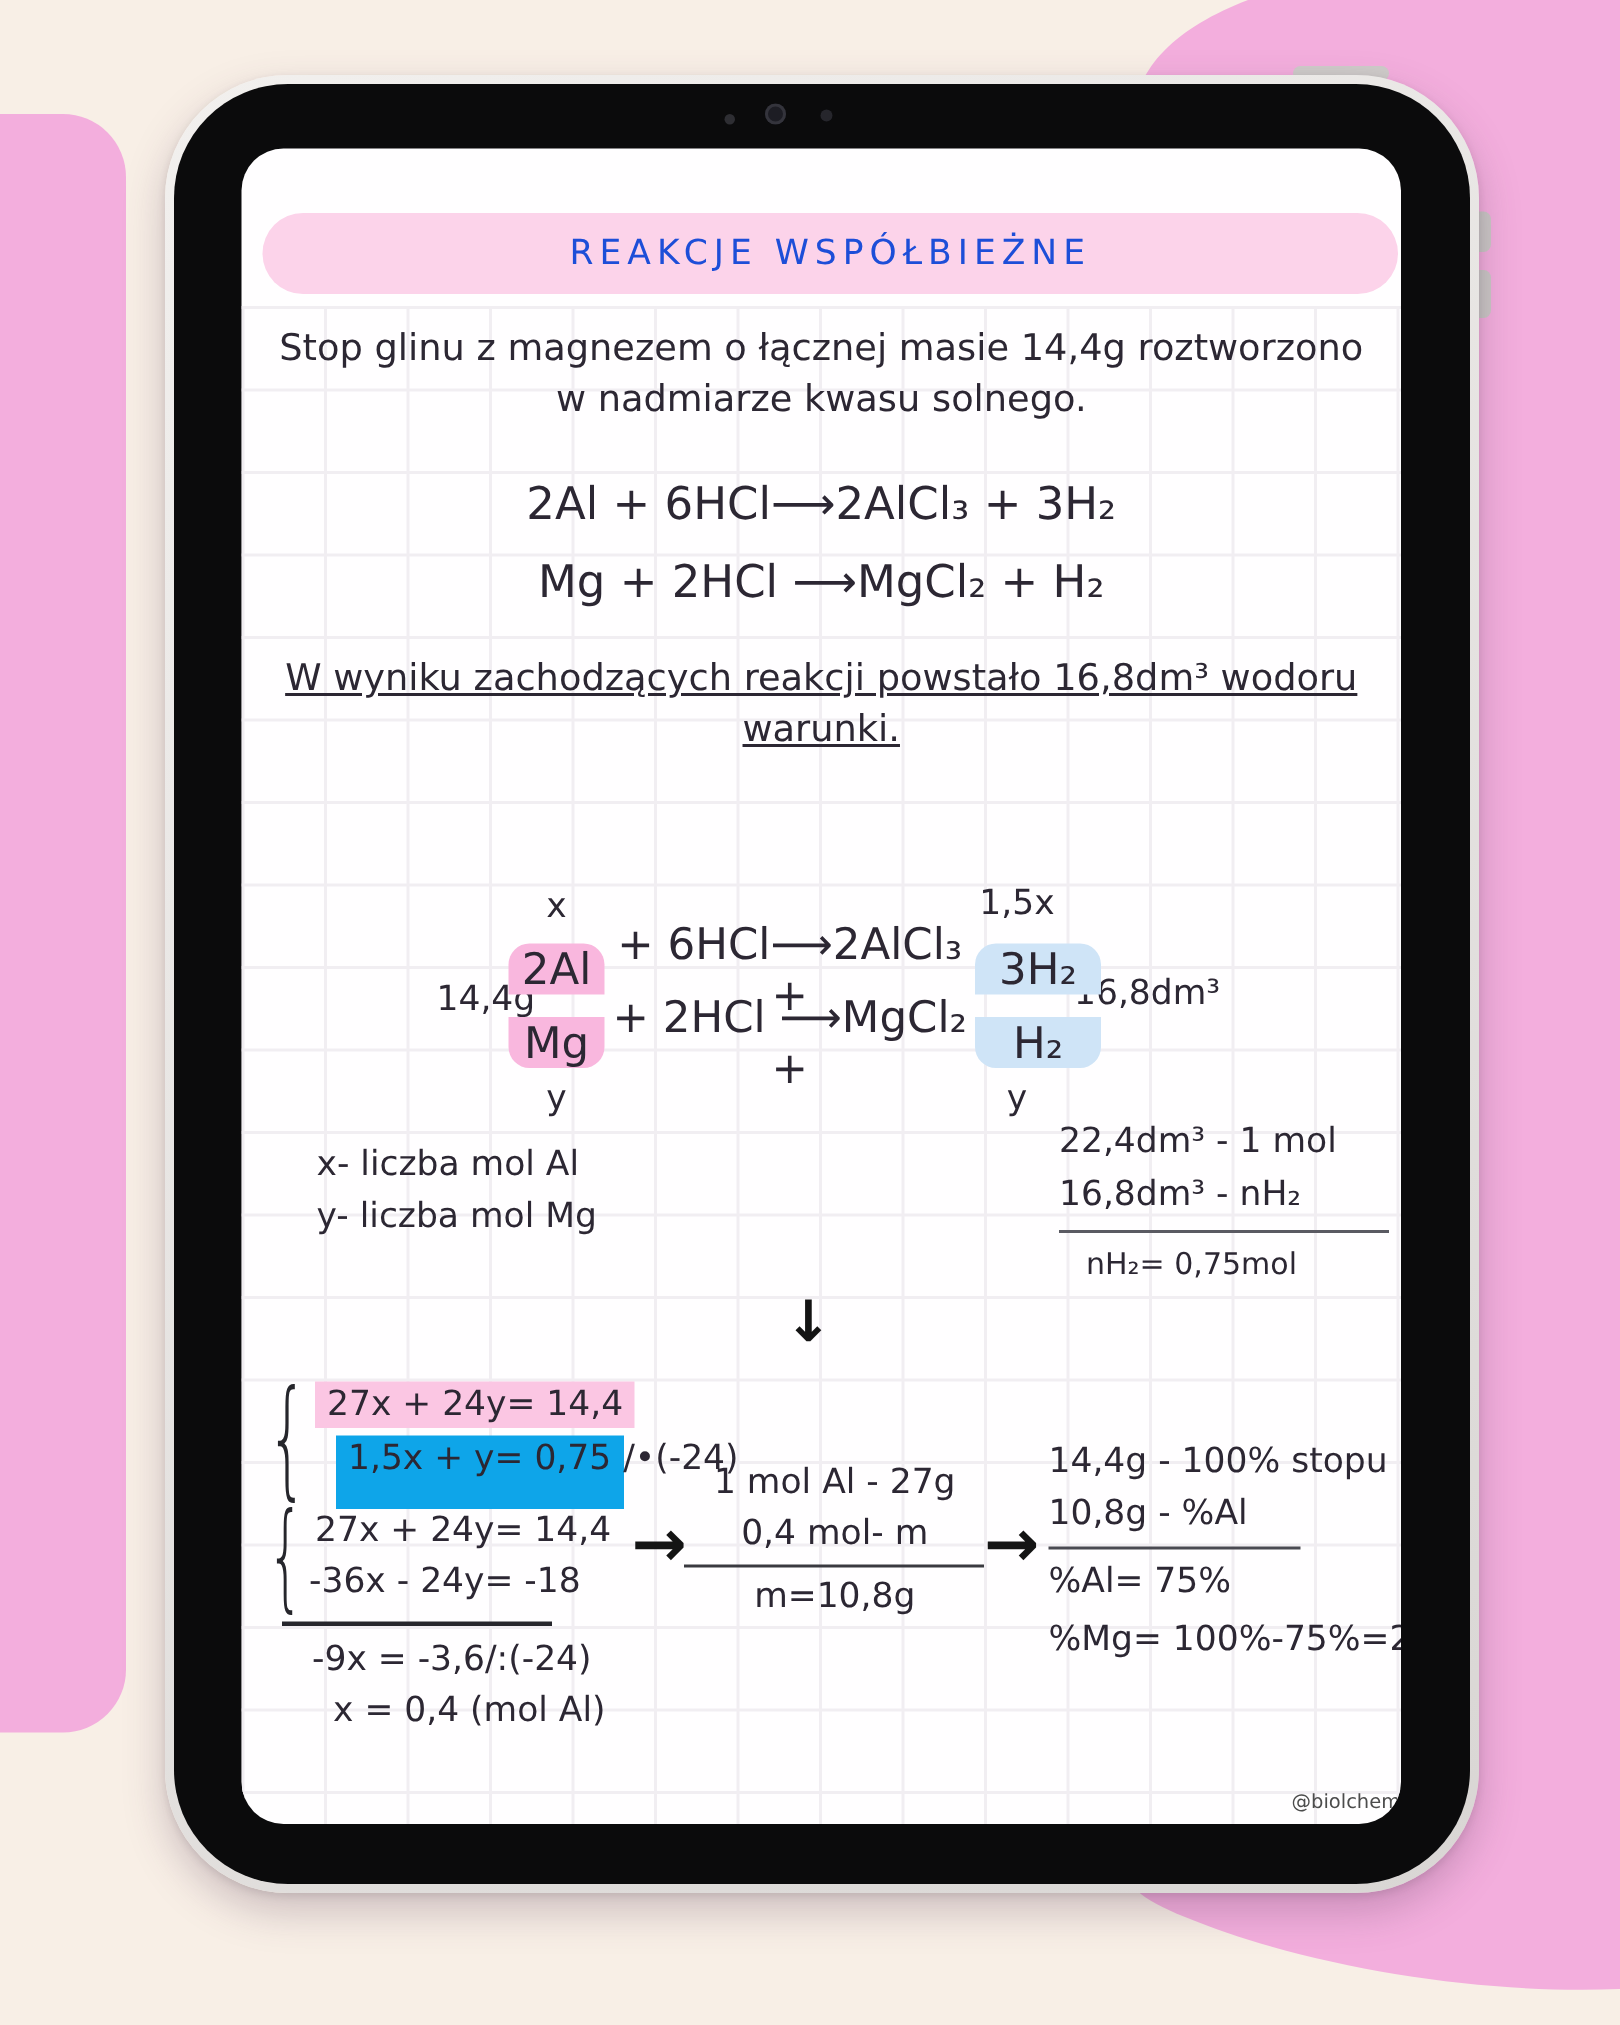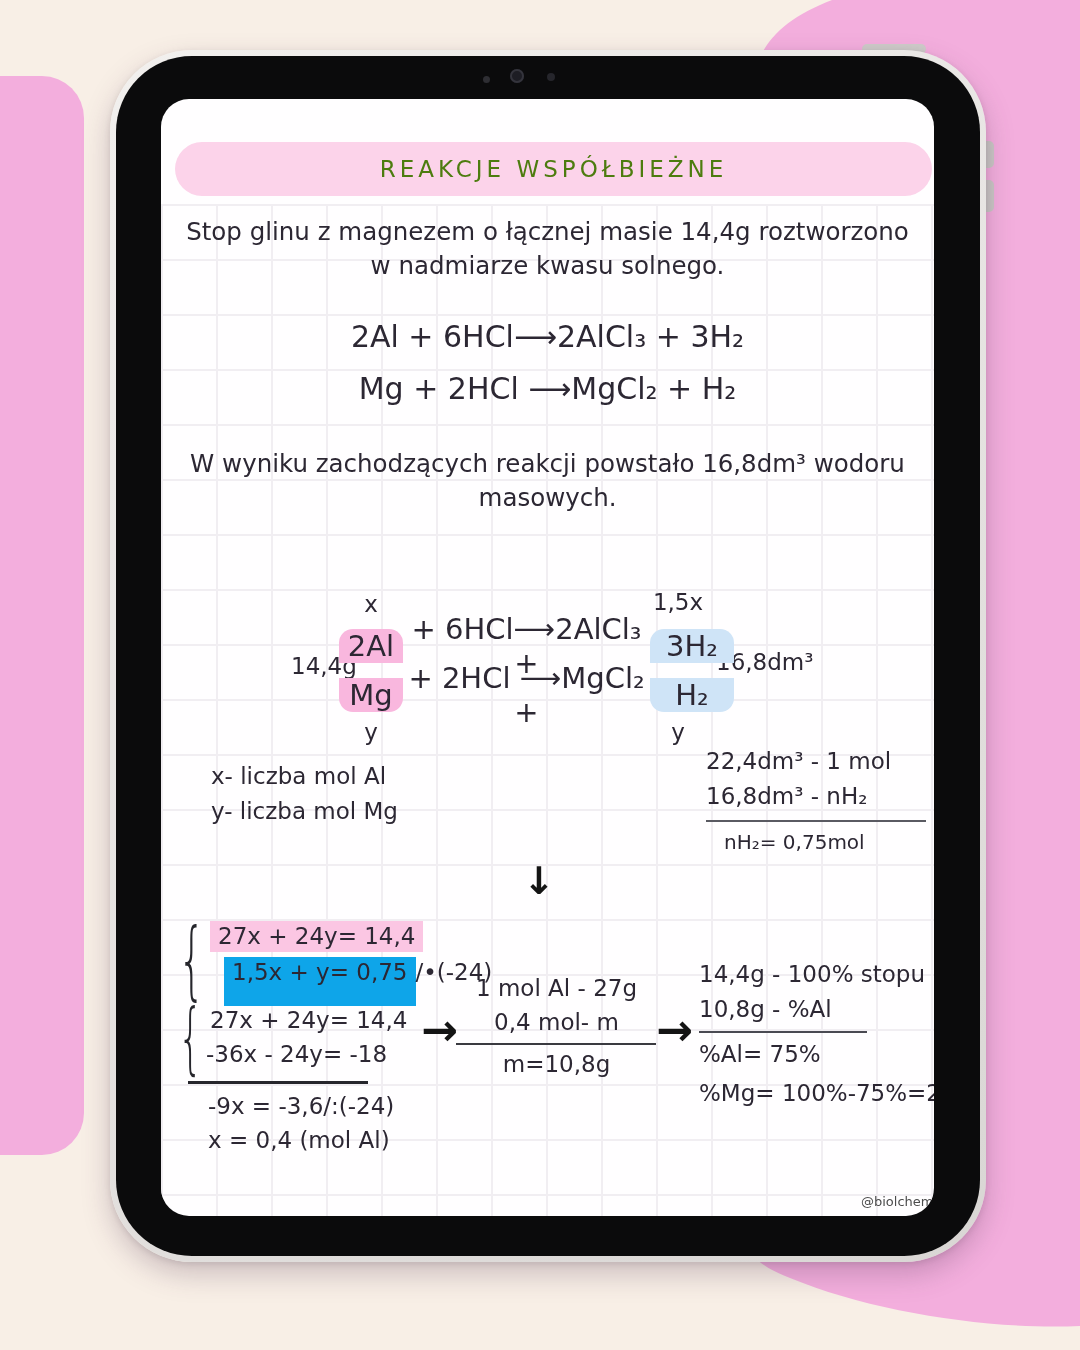--- a/index.html
+++ b/index.html
@@ -45,26 +45,26 @@
     position:absolute; left:0; right:0; top:105px; bottom:0;
     background-image:
       linear-gradient(#f1eef2 2px, transparent 2px),
       linear-gradient(90deg, #f1eef2 2px, transparent 2px);
     background-size:55px 55px;
   }
   .banner {
     position:absolute; left:14px; top:43px; width:757px; height:54px;
     background:#fcd3ea; border-radius:27px;
     display:flex; align-items:center; justify-content:center;
-    font-size:23px; letter-spacing:4px; color:#4d7c0f;
+    font-size:23px; letter-spacing:4px; color:#1d4ed8;
   }
   .centered { position:absolute; left:0; right:0; text-align:center; }
   .problem { top:116px; font-size:24.5px; line-height:34px; }
   .equations { top:212px; font-size:30px; line-height:52px; }
-  .task { top:348px; font-size:24.5px; line-height:34px; }
+  .task { top:336px; font-size:24.5px; line-height:34px;text-decoration:underline; }
 
   
   .anno { position:absolute; left:130px; top:492px; width:560px; height:160px; font-size:29px; }
   .anno .small-lbl { position:absolute; font-size:23px; }
   .anno-rows { position:absolute; left:48px; top:30px; }
   .anno-row { display:flex; align-items:center; height:49px; }
   .cell-l { width:64px; text-align:center; }
   .cell-m { width:247px; text-align:center; }
   .cell-r { width:84px; text-align:center; }
   .r1 .cell-l { background:#f9b7de; border-radius:14px 14px 0 0; }
@@ -142,21 +142,21 @@
         <div>w nadmiarze kwasu solnego.</div>
       </div>
 
       <div class="centered equations">
         <div>2Al + 6HCl⟶2AlCl₃ + 3H₂</div>
         <div>Mg + 2HCl ⟶MgCl₂ + H₂</div>
       </div>
 
       <div class="centered task">
         <div>W wyniku zachodzących reakcji powstało 16,8dm³ wodoru</div>
-        <div>masowych.</div>
+        <div>warunki.</div>
       </div>
 
       <div class="anno">
         <div class="small-lbl lbl-x">x</div>
         <div class="small-lbl lbl-15x">1,5x</div>
         <div class="small-lbl lbl-mass">14,4g</div>
         <div class="small-lbl lbl-vol">16,8dm³</div>
         <div class="anno-rows">
           <div class="anno-row r1">
             <span class="cell-l">2Al</span>
@@ -196,21 +196,21 @@
           <span class="hl-blue">1,5x + y= 0,75</span><span>/•(-24)</span>
         </div>
       </div>
 
       <div class="sys sys2">
         <span class="brace brace2">{</span>
         <div class="s-line" style="left:26px; top:6px;">27x + 24y= 14,4</div>
         <div class="s-line" style="left:22px; top:40px;">-36x - 24y= -18</div>
         <div class="sys-rule" style="left:4px; top:80px; width:180px;"></div>
         <div class="s-line" style="left:24px; top:92px;">-9x = -3,6/:(-24)</div>
-        <div class="s-line" style="left:24px; top:126px;">x = 0,4 (mol Al)</div>
+        <div class="s-line" style="left:38px; top:126px;">x = 0,4 (mol Al)</div>
       </div>
 
       <div class="arrow-right" style="left:260px; top:905px;">→</div>
 
       <div class="masscalc">
         <div class="l">1 mol Al - 27g</div>
         <div class="l">0,4 mol- m</div>
         <div class="rule"></div>
         <div class="res">m=10,8g</div>
       </div>

